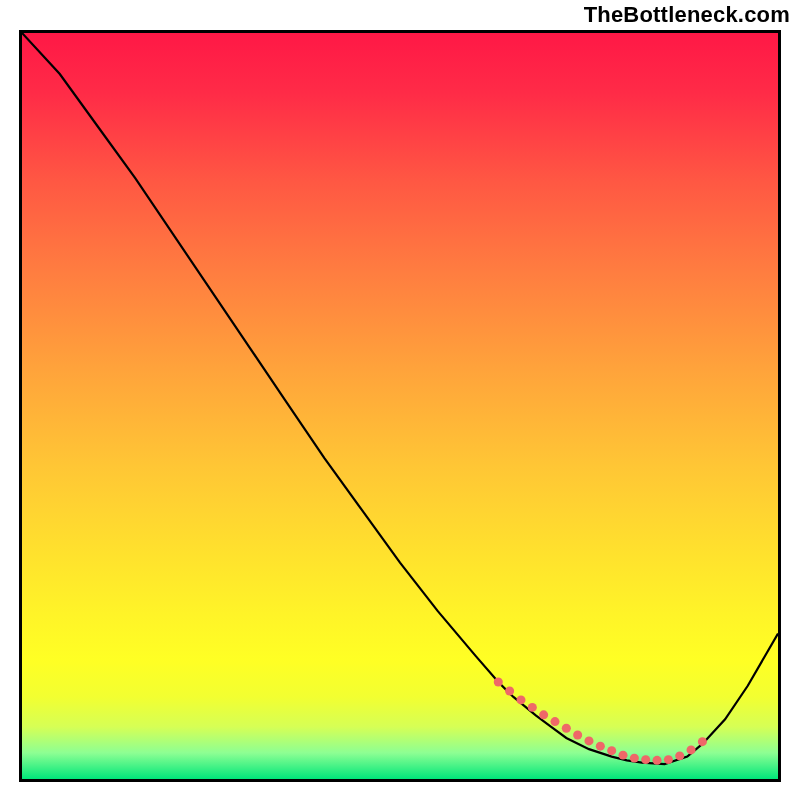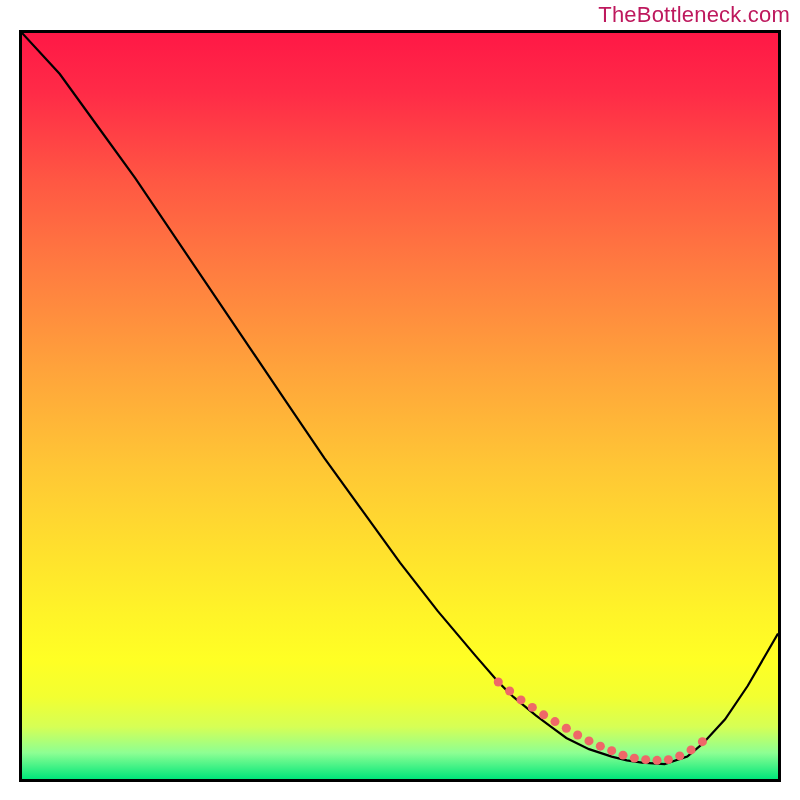--- a/index.html
+++ b/index.html
@@ -14,23 +14,23 @@
   .frame {
     position: relative;
     width: 800px;
     height: 800px;
     box-sizing: border-box;
   }
   .watermark {
     position: absolute;
     top: 2px;
     right: 10px;
-    color: #be185d;
+    color: #000000;
     font-size: 22px;
-    font-weight: 400;
+    font-weight: 700;
     letter-spacing: 0.2px;
     z-index: 5;
   }
   .plot-area {
     position: absolute;
     box-sizing: border-box;
     border: 3px solid #000;
   }
   svg.plot-svg {
     position: absolute;

